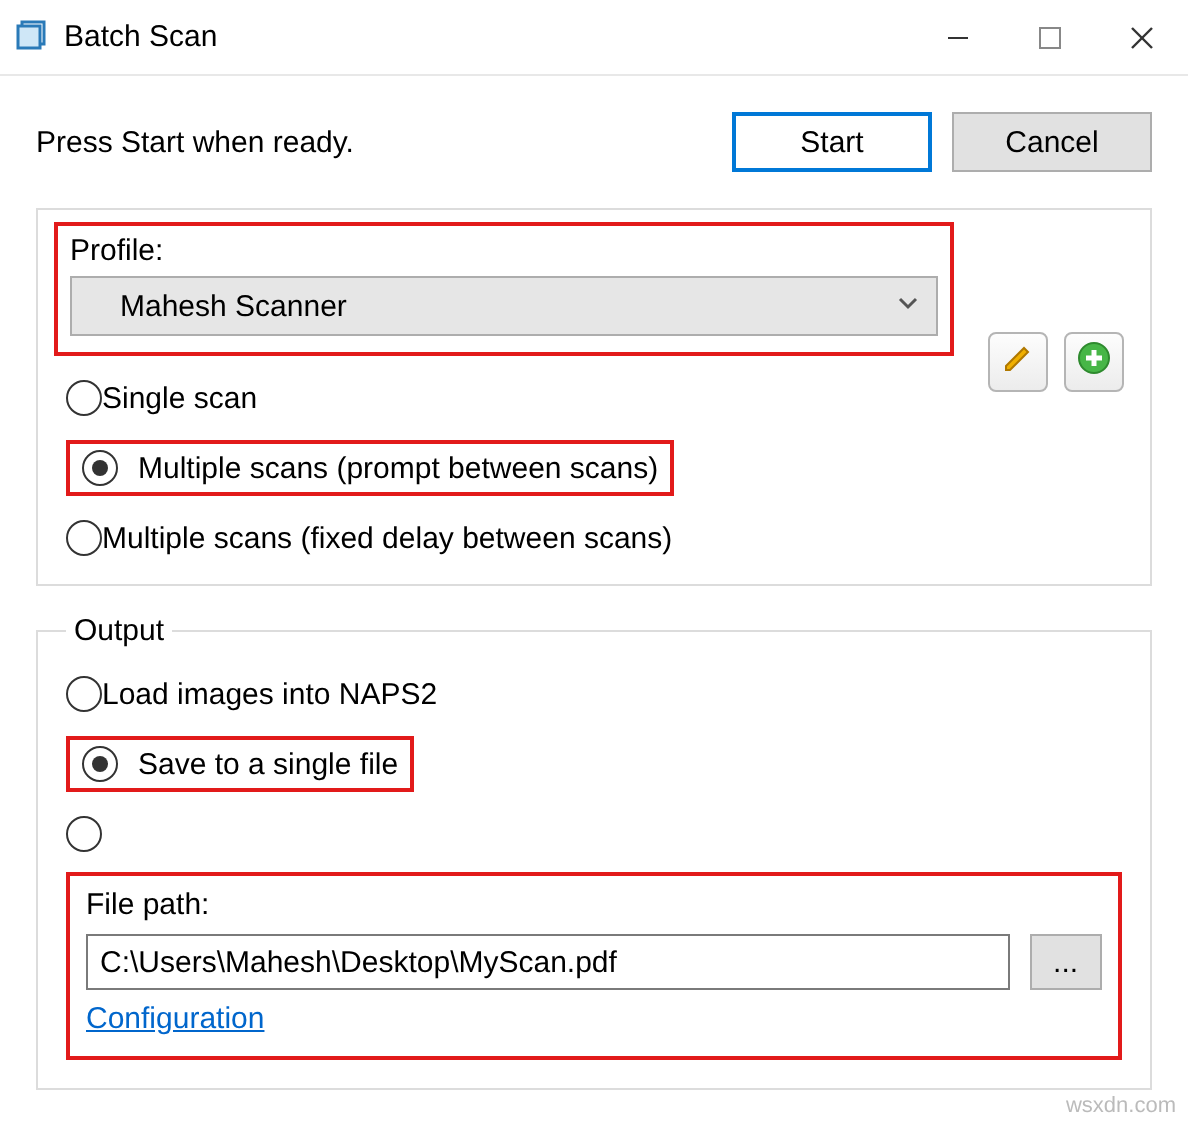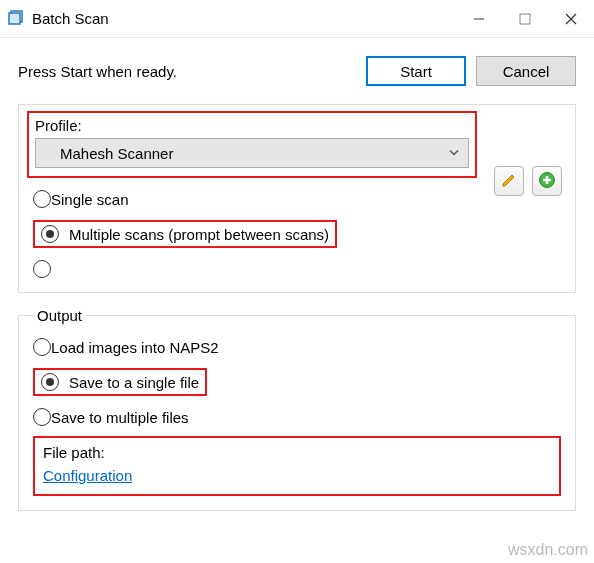--- a/index.html
+++ b/index.html
@@ -124,21 +124,21 @@
     display: flex; align-items: center; justify-content: center;
   }
   .link { color: #0066cc; text-decoration: underline; }
   
   .rb { border: 2px solid #e21a1a; }
   .rb-pad { padding: 4px 6px 8px 6px; margin: -4px -6px 6px -6px; width: 450px; }
   .rb-radio { display:inline-flex; align-items:center; gap:10px; padding:3px 6px; }
   .watermark {
     position: absolute;
     right: 6px; bottom: 4px;
-    font-size: 16px;
+    font-size: 11px;
     color: #bbb;
     font-family: Arial, sans-serif;
     margin-top: 45px;
   }
 </style>
 </head>
 <body>
 
 <div class="titlebar">
   <span>
@@ -218,45 +218,53 @@
 
     <div class="radio-row">
       <span class="rb rb-radio">
         <span class="radio checked"></span>
         <span>Multiple scans (prompt between scans)</span>
       </span>
     </div>
 
     <div class="radio-row">
       <span class="radio"></span>
+      <span>Multiple scans (fixed delay between scans)</span>
     </div>
   </fieldset>
 
   <fieldset>
     <legend>Output</legend>
 
     <div class="radio-row" style="margin-top:4px;">
       <span class="radio"></span>
       <span>Load images into NAPS2</span>
     </div>
 
     <div class="radio-row">
       <span class="rb rb-radio">
         <span class="radio checked"></span>
         <span>Save to a single file</span>
       </span>
     </div>
 
     <div class="radio-row">
       <span class="radio"></span>
-      <span>Save to multiple files</span>
     </div>
 
     <div class="rb" style="padding:6px 8px 10px 8px; margin-top:10px;">
       <div class="label">File path:</div>
+      <div class="filepath-row">
+        <div class="path-input">
+          <span>C:\Users\Mahesh\Desktop\MyScan.pdf</span>
+        </div>
+        <div class="browse-btn">
+          <span>...</span>
+        </div>
+      </div>
       <div style="margin-top:6px;">
         <span class="link">Configuration</span>
       </div>
     </div>
   </fieldset>
 
 </div>
 
 <div class="watermark">wsxdn.com</div>
 

